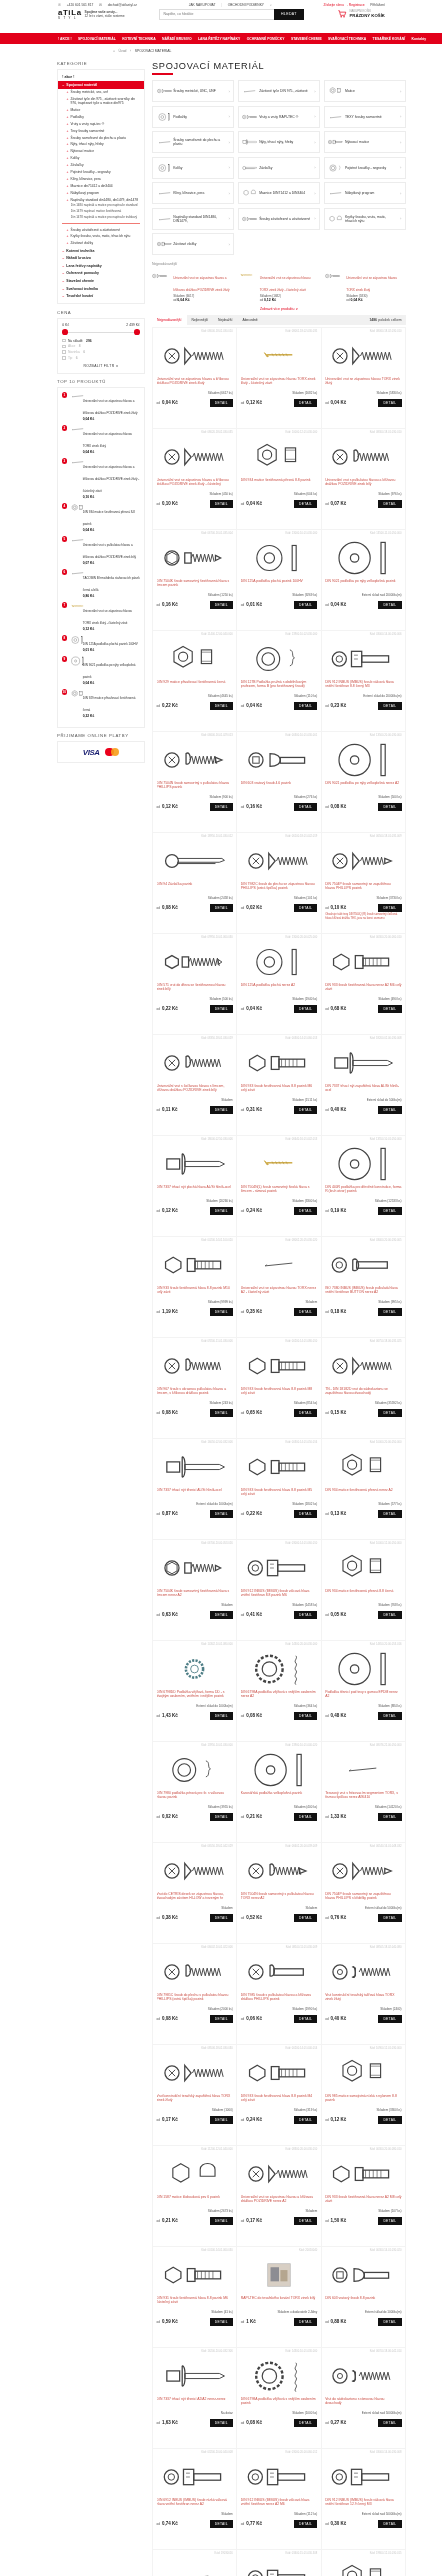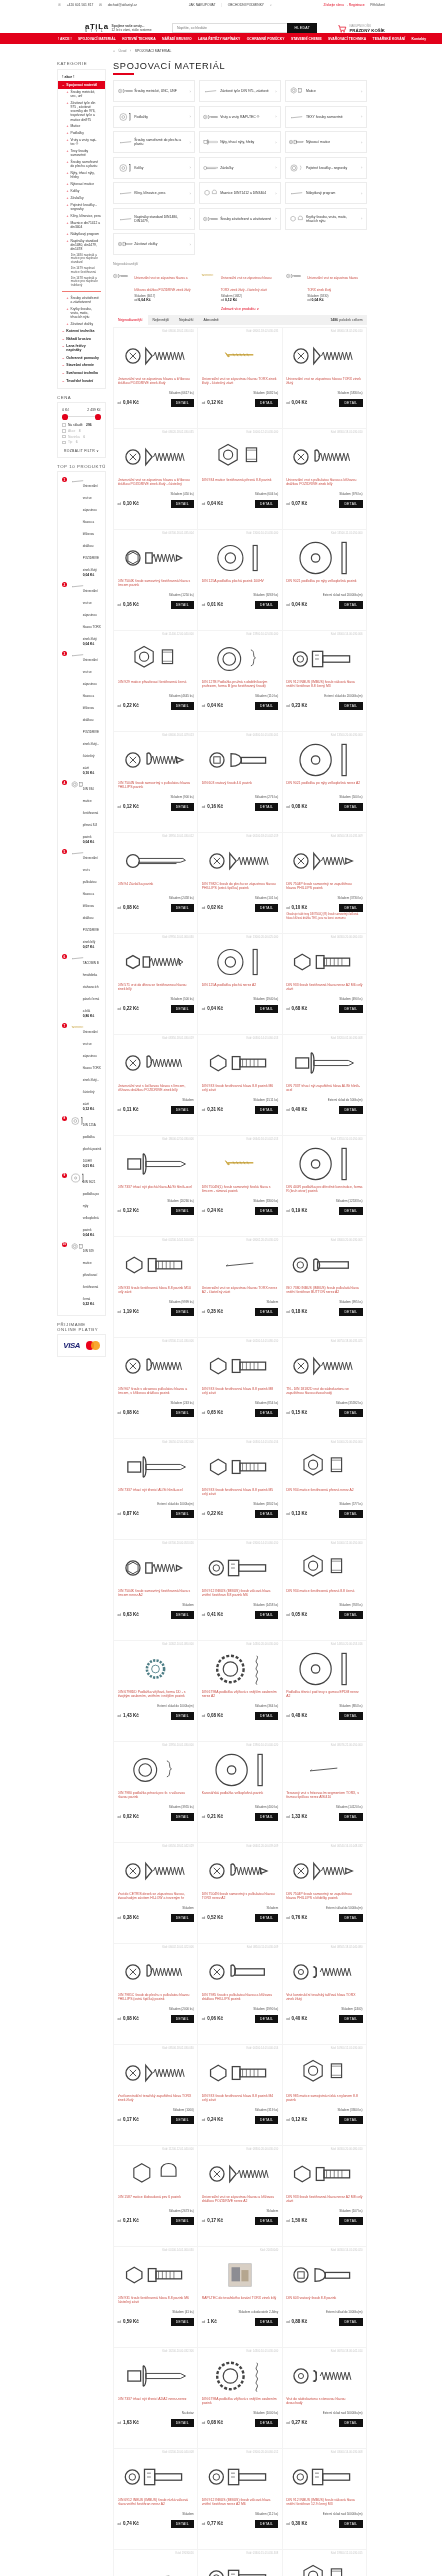--- a/index.html
+++ b/index.html
@@ -9,21 +9,21 @@
   
   .topbar { height:9.2px; display:flex; align-items:center; justify-content:space-between; padding:0 58px; font-size:3.3px; color:#555; }
   .topbar .grp { display:flex; gap:5.7px; align-items:center; }
   .topbar .ico { font-size:3.5px; color:#777; }
   .tb-link { color:#444; cursor:pointer; }
   .tb-sep { color:#ccc; }
   .tb-red { color:#e2001a; }
   .tb-caret { color:#999; font-size:2.8px; }
 
   
-  .header { height:24px; display:flex; align-items:flex-end; padding:0 58px; justify-content:space-between;margin-left:27px; }
+  .header { height:24px; display:flex; align-items:flex-start; padding:0 58px; justify-content:space-between; }
   .logo { display:flex; gap:2.8px; align-items:center; }
   .logo-mark { font-weight:bold; font-size:7.8px; letter-spacing:0.7px; color:#111; line-height:1; }
   .logo-mark small { display:block; font-size:2.8px; letter-spacing:1.4px; font-weight:normal; }
   .logo-tag { font-size:3.3px; color:#444; line-height:1.3; }
   .logo-tag .t1 { font-weight:bold; }
   .searchwrap { display:flex; width:145px; height:10.6px; }
   .searchwrap input { flex:1; border:0.7px solid #ddd; border-right:none; font-size:3.5px; padding:0 3.5px; color:#777; outline:none; }
   .searchwrap button { width:30px; background:#111; color:#fff; font-size:3.5px; border:none; letter-spacing:0.4px; cursor:pointer; }
   .cart { display:flex; align-items:center; gap:2.8px; }
   .cart-ic { color:#e2001a; font-size:7px; }
@@ -33,21 +33,21 @@
   
   .nav { height:11.3px; background:#e2001a; display:flex; align-items:center; padding:0 58px; gap:6.4px; }
   .nav a { color:#fff; font-size:3.4px; font-weight:bold; text-decoration:none; white-space:nowrap; cursor:pointer; }
 
   
   .crumbs { padding:4.3px 0 2.8px 113px; font-size:3.4px; color:#888; display:flex; gap:3.5px; align-items:center; }
   .crumbs .cur { color:#444; }
 
   
   .page { width:329px; margin:0 auto; display:flex; gap:7px; align-items:flex-start; }
-  .sidecol { width:49px; flex:none; }
+  .sidecol { width:88px; flex:none; }
   .maincol { width:254px; flex:none; }
 
   
   .sec-label { font-size:4.3px; letter-spacing:0.6px; color:#555; margin:5.7px 0 2.8px; }
   .sidebox { border:0.7px solid #eee; background:#fff; padding:3.5px 0; }
   .cat-item { font-size:3.5px; padding:1.8px 4.3px; color:#222; font-weight:bold; cursor:pointer; display:flex; gap:2.1px; }
   .cat-item .dash { color:#e2001a; }
   .cat-active { background:#e2001a; color:#fff; font-weight:bold; }
   .cat-active .dash { color:#fff; }
   .sub-item { font-size:3.3px; padding:1.4px 4.3px 1.4px 8.5px; color:#333; cursor:pointer; display:flex; gap:2.1px; line-height:1.25; }

